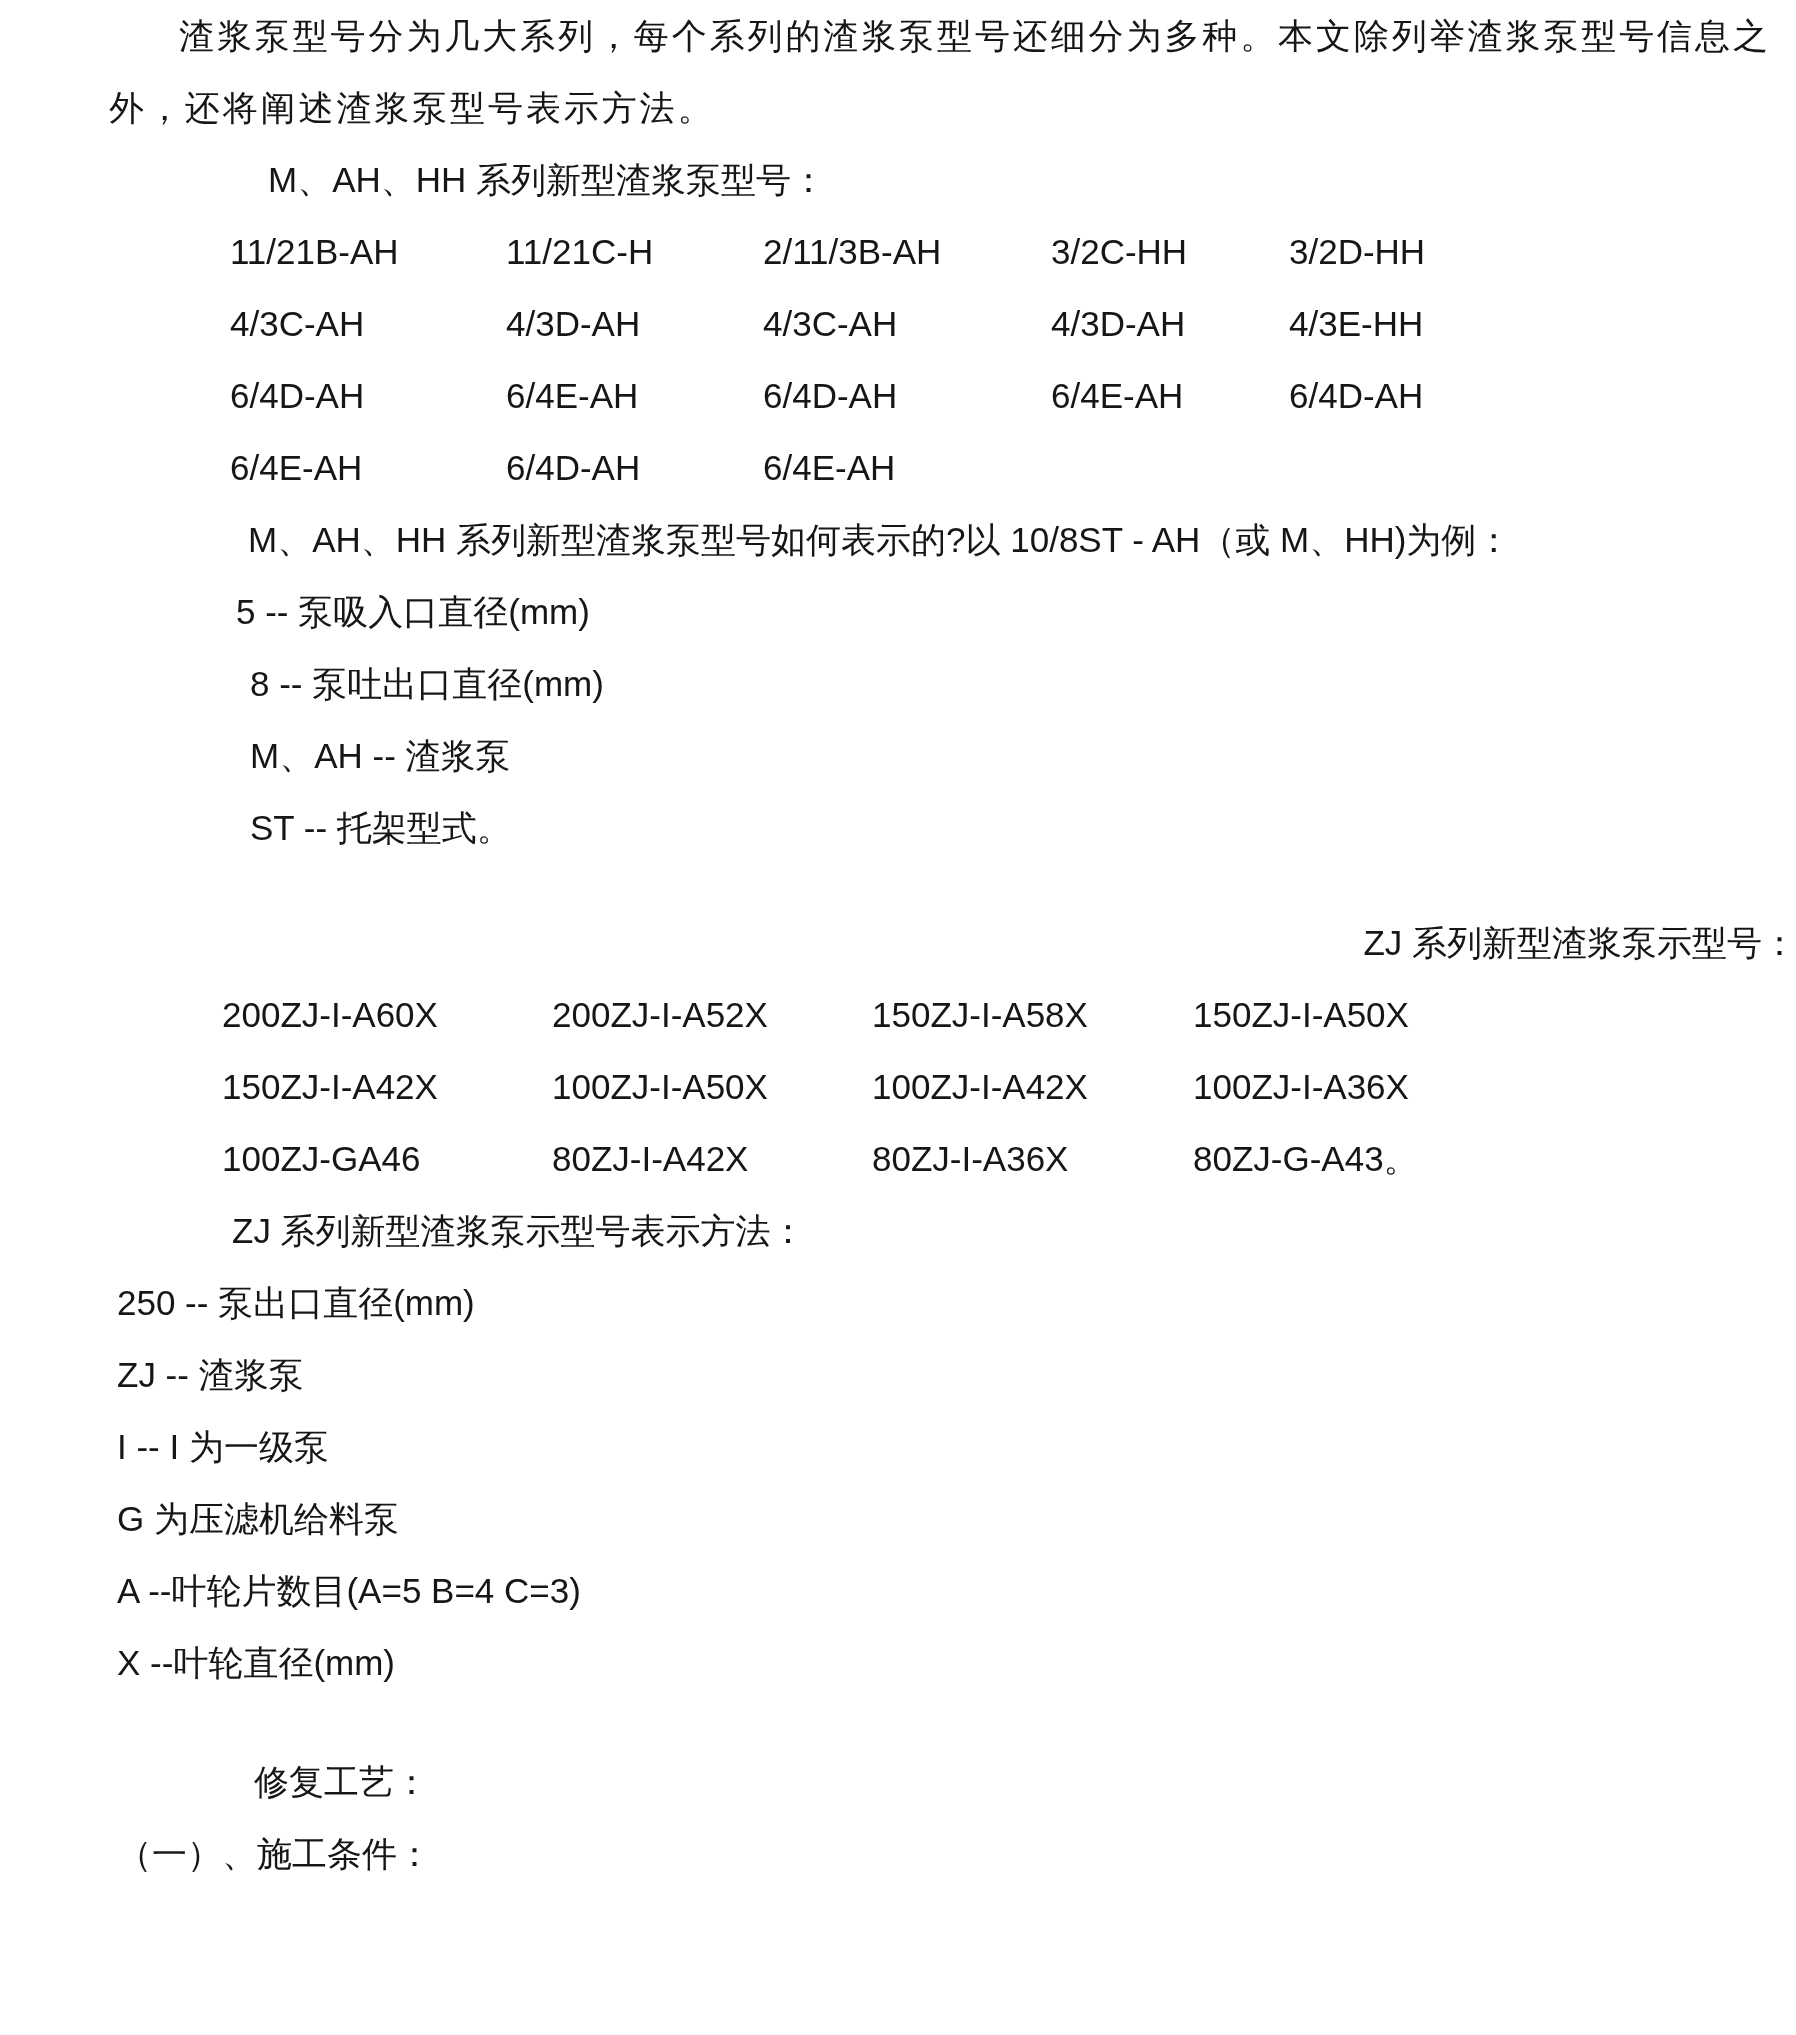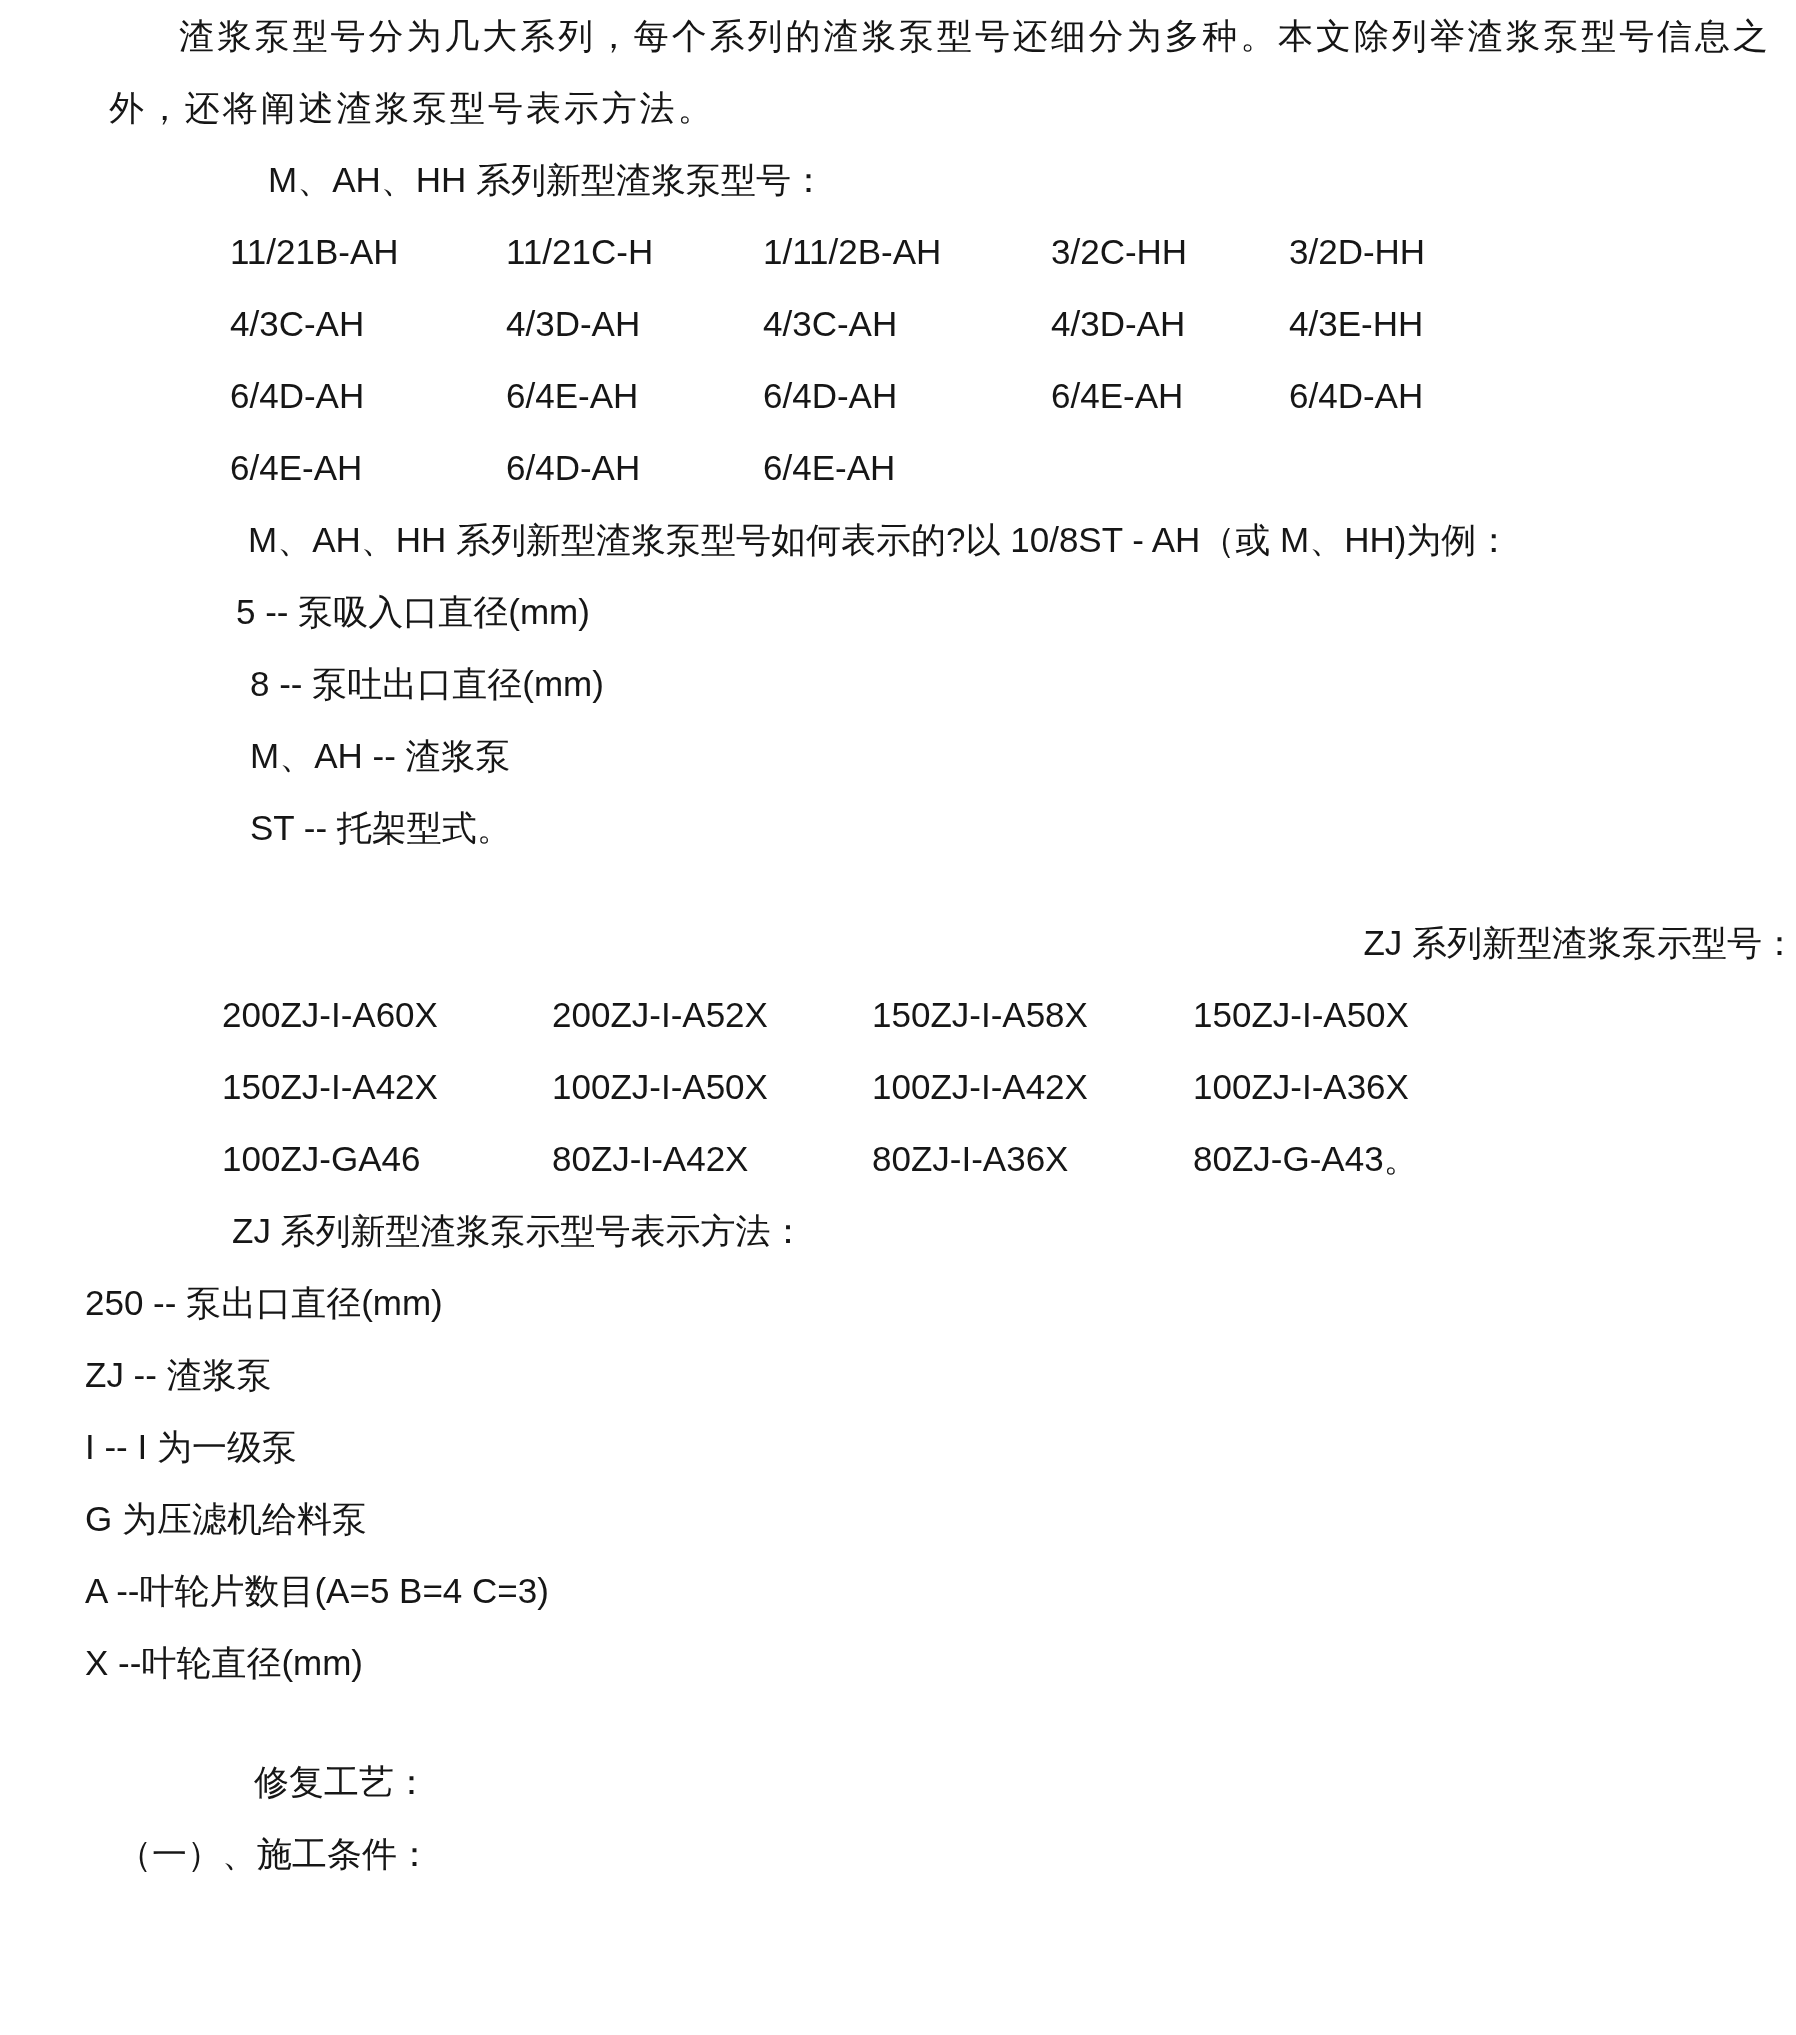--- a/index.html
+++ b/index.html
@@ -42,38 +42,38 @@
     line-height: 72px;
   }
   .grid5 span, .grid4 span { white-space: nowrap; }
 
   .mah-explain-heading { margin-left: 248px; }
   .mah-exp { margin-left: 250px; }
   .mah-exp.first { margin-left: 236px; }
 
   .zj-heading { margin-left: 232px; margin-top: 43px; text-align: right; }
   .zj-method-heading { margin-left: 232px; }
-  .zj-exp { margin-left: 85px; }
+  .zj-exp { margin-left: 117px; }
 
   .repair-heading { margin-left: 254px; margin-top: 47px; }
   .cond-heading { margin-left: 117px; }
 </style>
 </head>
 <body>
 
 <div class="page">
 
   <p class="intro">渣浆泵型号分为几大系列，每个系列的渣浆泵型号还细分为多种。本文除列举渣浆泵型号信息之外，还将阐述渣浆泵型号表示方法。</p>
 
   <p class="mah-heading">M、AH、HH 系列新型渣浆泵型号：</p>
 
   <div class="grid5">
     <span>11/21B-AH</span>
     <span>11/21C-H</span>
-    <span>1/11/2B-AH</span>
+    <span>2/11/3B-AH</span>
     <span>3/2C-HH</span>
     <span>3/2D-HH</span>
   </div>
 
   <div class="grid5">
     <span>4/3C-AH</span>
     <span>4/3D-AH</span>
     <span>4/3C-AH</span>
     <span>4/3D-AH</span>
     <span>4/3E-HH</span>

